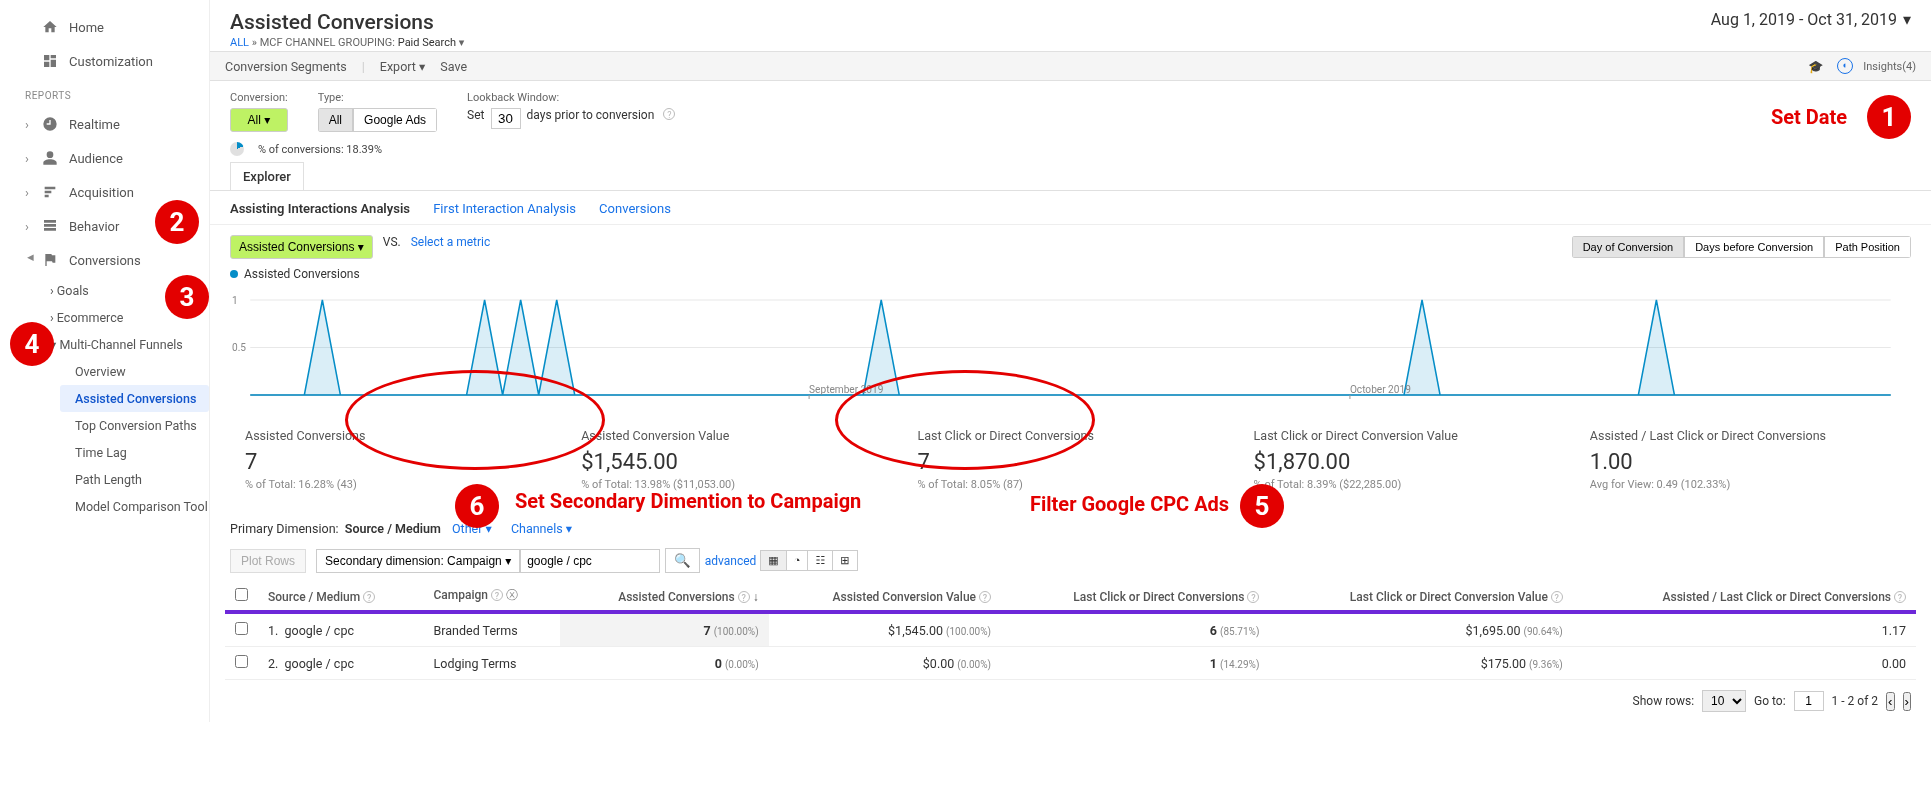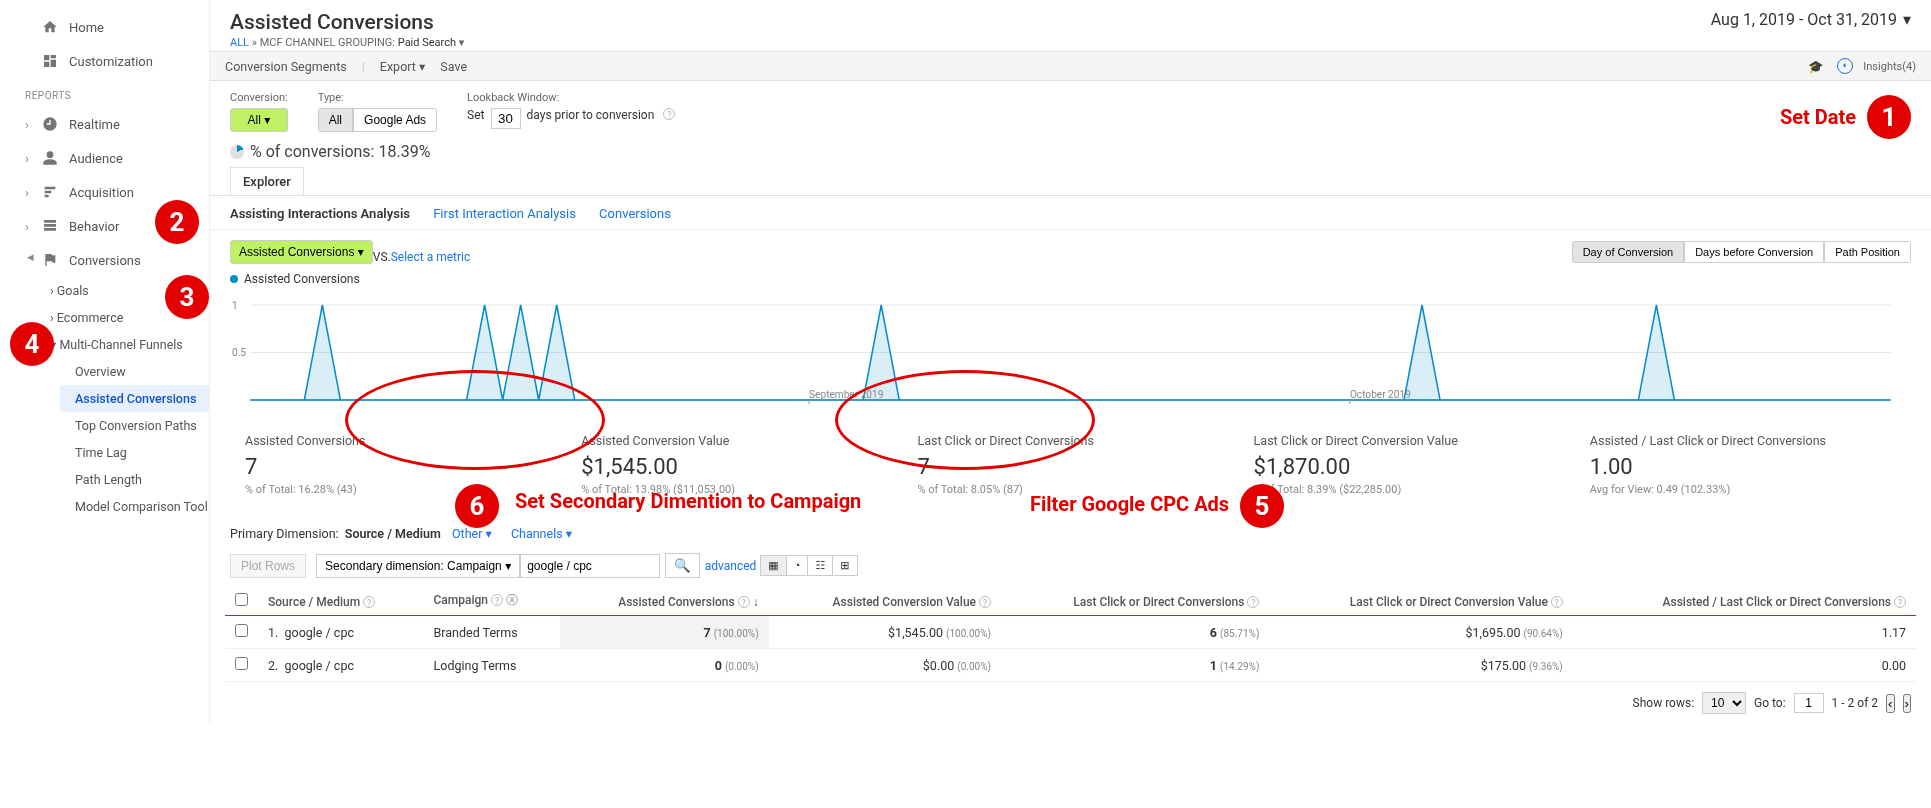--- a/index.html
+++ b/index.html
@@ -26,29 +26,29 @@
 .toolbar-left { display: flex; align-items: center; gap: 15px; }
 .toolbar-left .btn { cursor: pointer; color: #555; }
 .toolbar-right { display: flex; align-items: center; gap: 10px; }
 .tiny-label { font-size: 11px; color: #666; }
 .controls-row { padding: 10px 20px; display: flex; gap: 30px; align-items: flex-start; }
 .ctrl-block { display: flex; flex-direction: column; gap: 4px; }
 .dd { border: 1px solid #ccc; padding: 4px 8px; font-size: 12px; border-radius: 3px; background: #bef264; cursor: pointer; }
 .seg { display: flex; border-radius: 3px; overflow: hidden; }
 .seg button { border: 1px solid #ccc; padding: 4px 10px; font-size: 12px; background: #fff; cursor: pointer; }
 .seg button.on { background: #e4e4e4; }
-.pct-line { font-size: 16px; color: #444; padding: 0 20px 6px 20px; display: flex; align-items: center; gap: 6px; text-align: center; }
+.pct-line { font-size: 11px; color: #444; padding: 0 20px 6px 20px; display: flex; align-items: center; gap: 14px; text-align: center; }
 .tabs-outer { padding: 0 20px; border-bottom: 1px solid #e0e0e0; }
 .tab { display: inline-block; border: 1px solid #e0e0e0; border-bottom: none; padding: 6px 12px; font-size: 13px; font-weight: 500; background: #fff; cursor: pointer; }
 .subtabs { padding: 10px 20px 8px 20px; border-bottom: 1px solid #eee; }
 .subtabs span { margin-right: 20px; font-size: 13px; cursor: pointer; }
 .subtabs .on { color: #333; font-weight: 600; }
 .subtabs .off { color: #1a73e8; }
 .chart-controls { padding: 10px 20px 4px 20px; display: flex; justify-content: space-between; align-items: center; }
-.chart-controls .left { display: flex; align-items: flex-end; gap: 0; font-size: 12px; }
+.chart-controls .left { display: flex; align-items: flex-start; gap: 10px; font-size: 12px; }
 .chart-controls .right .seg button { font-size: 11px; }
 .legend { padding: 4px 20px; font-size: 12px; display: flex; align-items: center; gap: 6px; }
 .dot { width: 8px; height: 8px; border-radius: 50%; background: #058dc7; display: inline-block; }
 .chart-holder { padding: 0 20px; position: relative; }
 .summary-row { display: flex; padding: 10px 20px; gap: 0; }
 .summary-card { flex: 1; padding: 10px 15px; }
 .summary-card .lab { font-size: 12.5px; color: #555; margin-bottom: 6px; }
 .summary-card .val { font-size: 22px; color: #333; }
 .summary-card .sub { font-size: 11px; color: #888; margin-top: 4px; }
 .dim-row { padding: 10px 20px 4px 20px; font-size: 12.5px; }
@@ -57,21 +57,21 @@
 .table-top { display: flex; padding: 8px 20px; align-items: center; }
 .sec-dim { border: 1px solid #ccc; padding: 4px 8px; font-size: 12px; background: #fff; }
 .plot-btn { border: 1px solid #ddd; padding: 4px 10px; font-size: 12px; color: #aaa; background: #f7f7f7; }
 .search-area { display: flex; align-items: center; gap: 5px; }
 .search-area input { border: 1px solid #ccc; padding: 4px 6px; font-size: 12px; width: 140px; }
 .search-area .sbtn { border: 1px solid #ccc; padding: 4px 8px; cursor: pointer; background: #fff; }
 .viewbtns { display: flex; }
 .viewbtns .vb { border: 1px solid #ccc; padding: 3px 7px; font-size: 11px; background: #fff; cursor: pointer; margin-left: -1px; }
 .viewbtns .vb.on { background: #eee; }
 table.data { width: calc(100% - 30px); margin: 0 15px; border-collapse: collapse; font-size: 12.5px; }
-table.data th { text-align: right; border-bottom: 1px solid #6d28d9; padding: 6px 10px; font-weight: 500; color: #555; font-size: 12px; vertical-align: bottom; }
+table.data th { text-align: right; border-bottom: 4px solid #6d28d9; padding: 6px 10px; font-weight: 500; color: #555; font-size: 12px; vertical-align: bottom; }
 table.data th.left { text-align: left; }
 table.data td { border-bottom: 1px solid #eee; padding: 8px 10px; text-align: right; }
 table.data td.left { text-align: left; }
 .cellpct { font-size: 10px; color: #888; margin-left: 3px; }
 .hl { background: #f3f3f3; }
 .pager { padding: 10px 20px; display: flex; justify-content: flex-end; align-items: center; gap: 8px; font-size: 12px; }
 .pager select, .pager input { border: 1px solid #ccc; padding: 2px 4px; font-size: 12px; }
 .help { display: inline-block; width: 12px; height: 12px; border: 1px solid #bbb; border-radius: 50%; font-size: 9px; color: #bbb; text-align: center; line-height: 12px; margin-left: 3px; }
 .badge { position: absolute; z-index: 10; width: 44px; height: 44px; border-radius: 50%; background: #e30000; color: #fff; font-weight: 700; font-size: 26px; display: flex; align-items: center; justify-content: center; pointer-events: none; }
 .badge-text { position: absolute; z-index: 10; color: #e30000; font-weight: 700; font-size: 20px; pointer-events: none; }
@@ -357,21 +357,21 @@
       <span>Show rows:</span>
       <select><option>10</option></select>
       <span>Go to:</span>
       <input style="width: 30px; text-align: center;" value="1">
       <span>1 - 2 of 2</span>
       <button class="sbtn">‹</button>
       <button class="sbtn">›</button>
     </div>
 
     <div class="badge" style="top:95px; right:20px;">1</div>
-    <div class="badge-text" style="top:105px; right:75px;">Set Date</div>
+    <div class="badge-text" style="top:105px; right:84px;">Set Date</div>
     <div class="badge" style="top:484px; left:1030px;">5</div>
     <div class="badge-text" style="top:492px; left:820px;">Filter Google CPC Ads</div>
     <div class="badge" style="top:484px; left:245px;">6</div>
     <div class="badge-text" style="top:488px; left:305px; text-align:center; line-height:1.3;">Set Secondary Dimention to Campaign</div>
     <div class="red-oval" style="top:370px; left:135px; width:260px; height:100px;"></div>
     <div class="red-oval" style="top:370px; left:625px; width:260px; height:100px;"></div>
   </div>
 </div>
 
 <div class="badge" style="top:200px; left:155px;">2</div>

